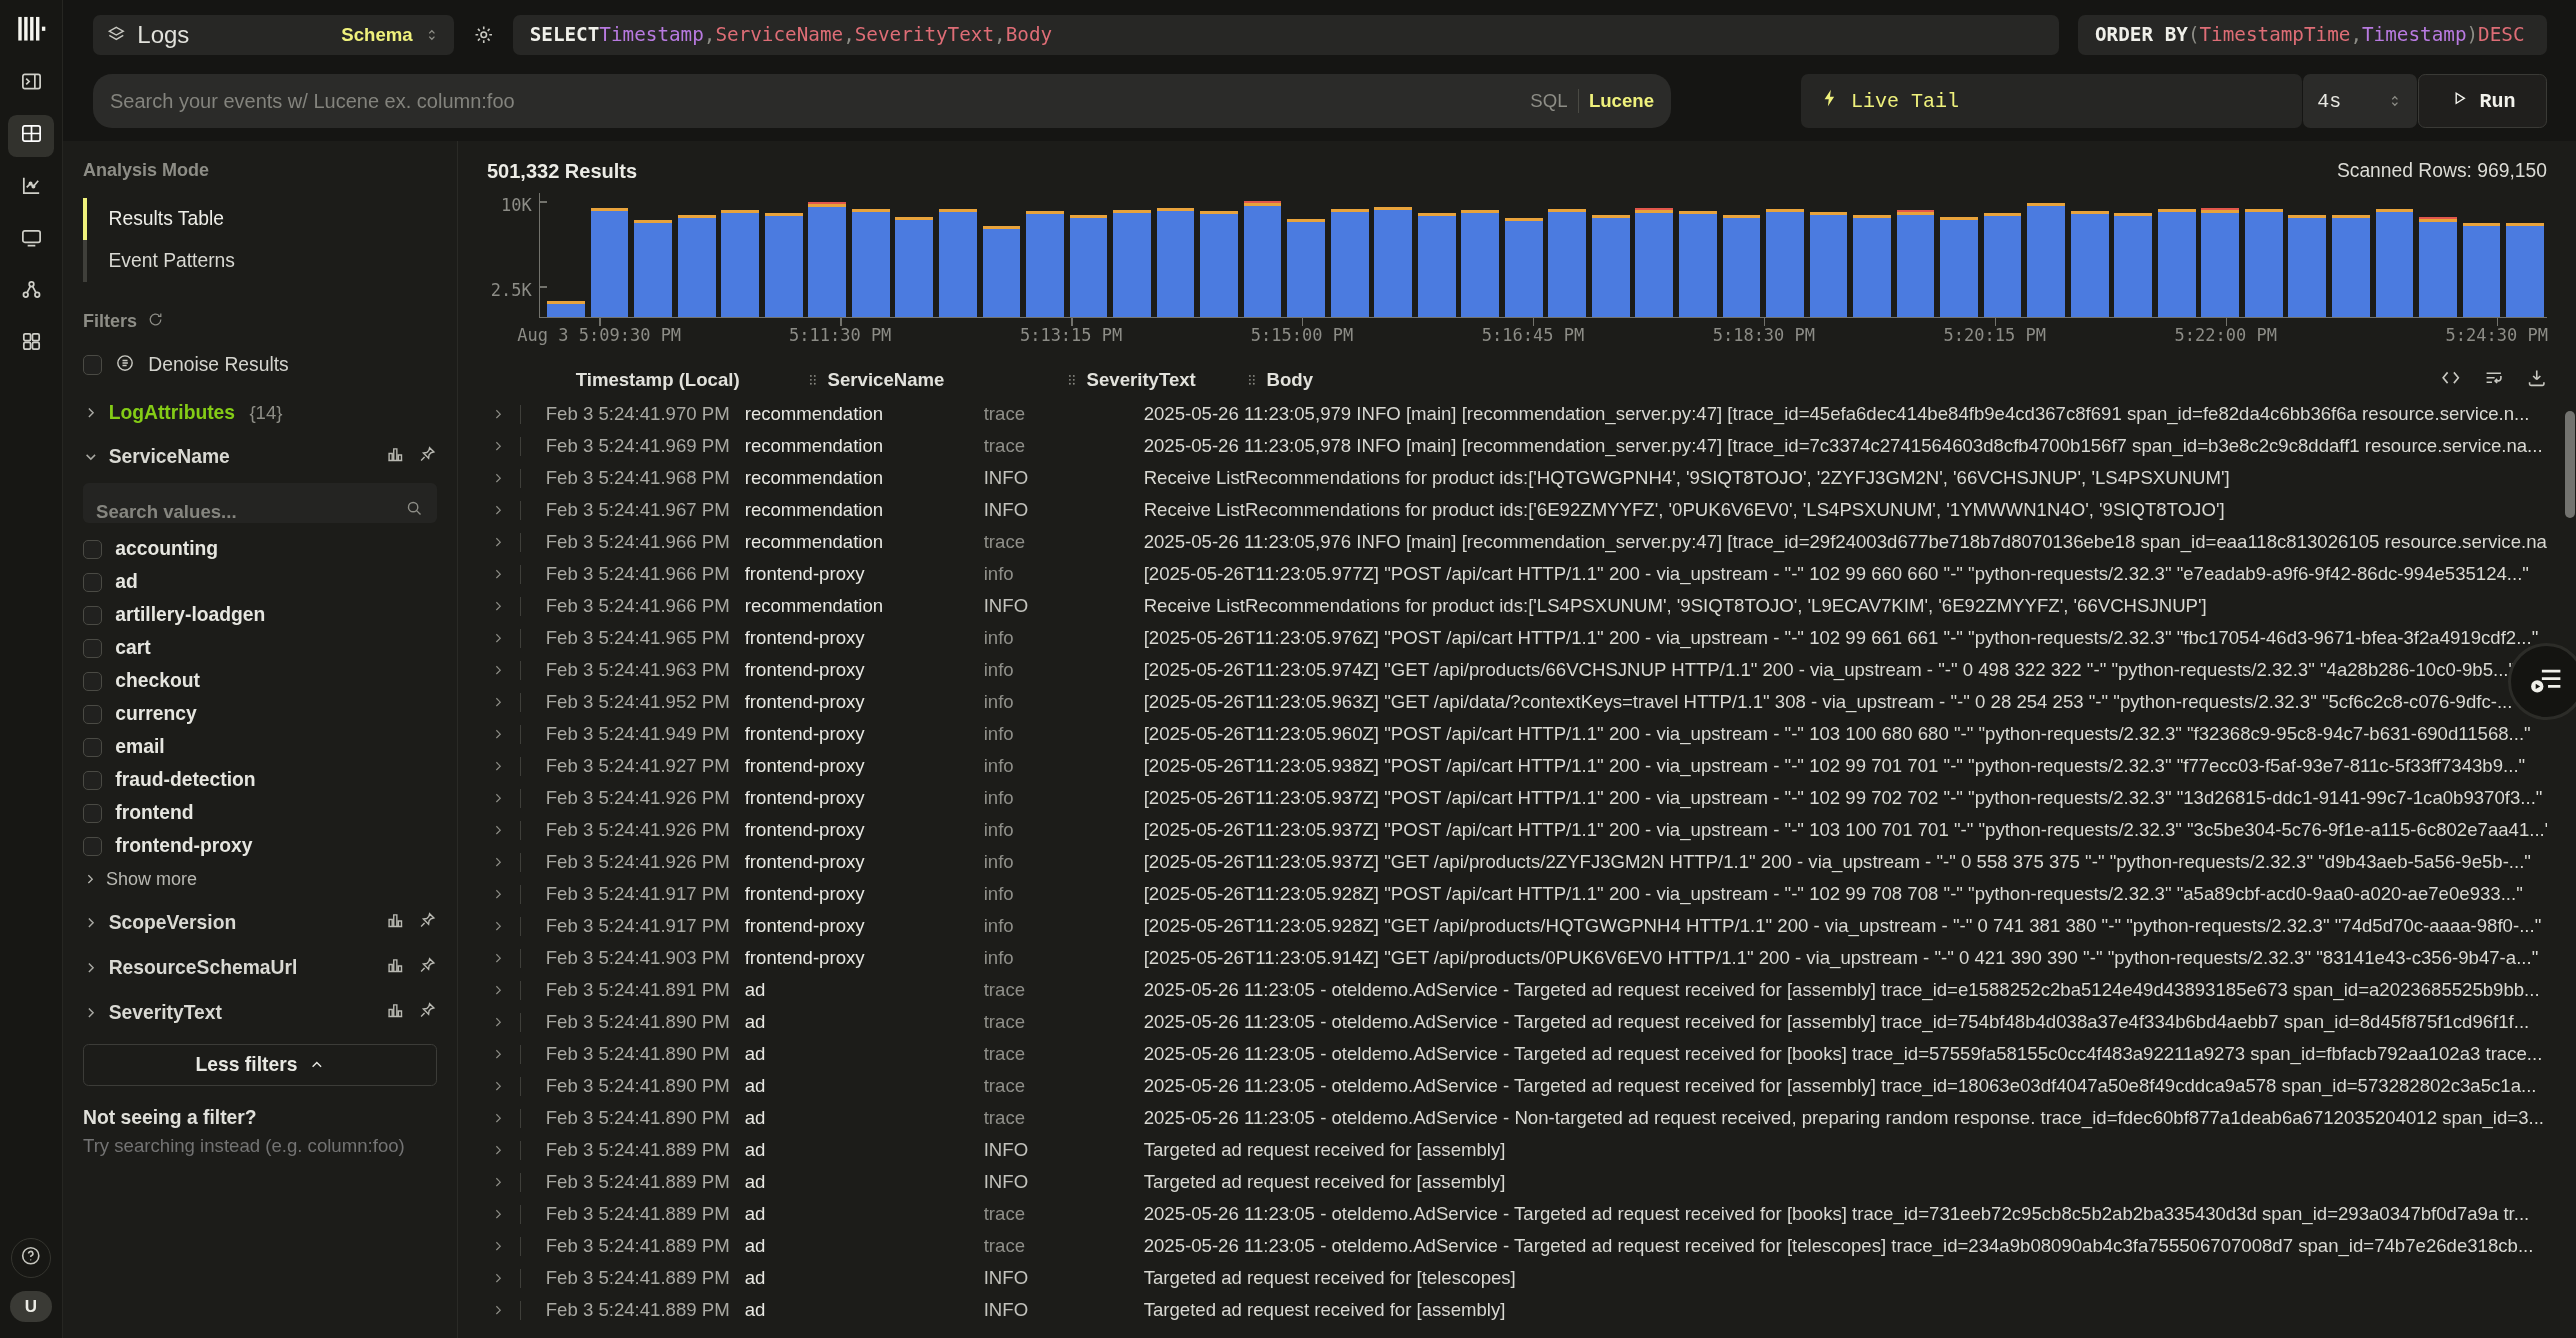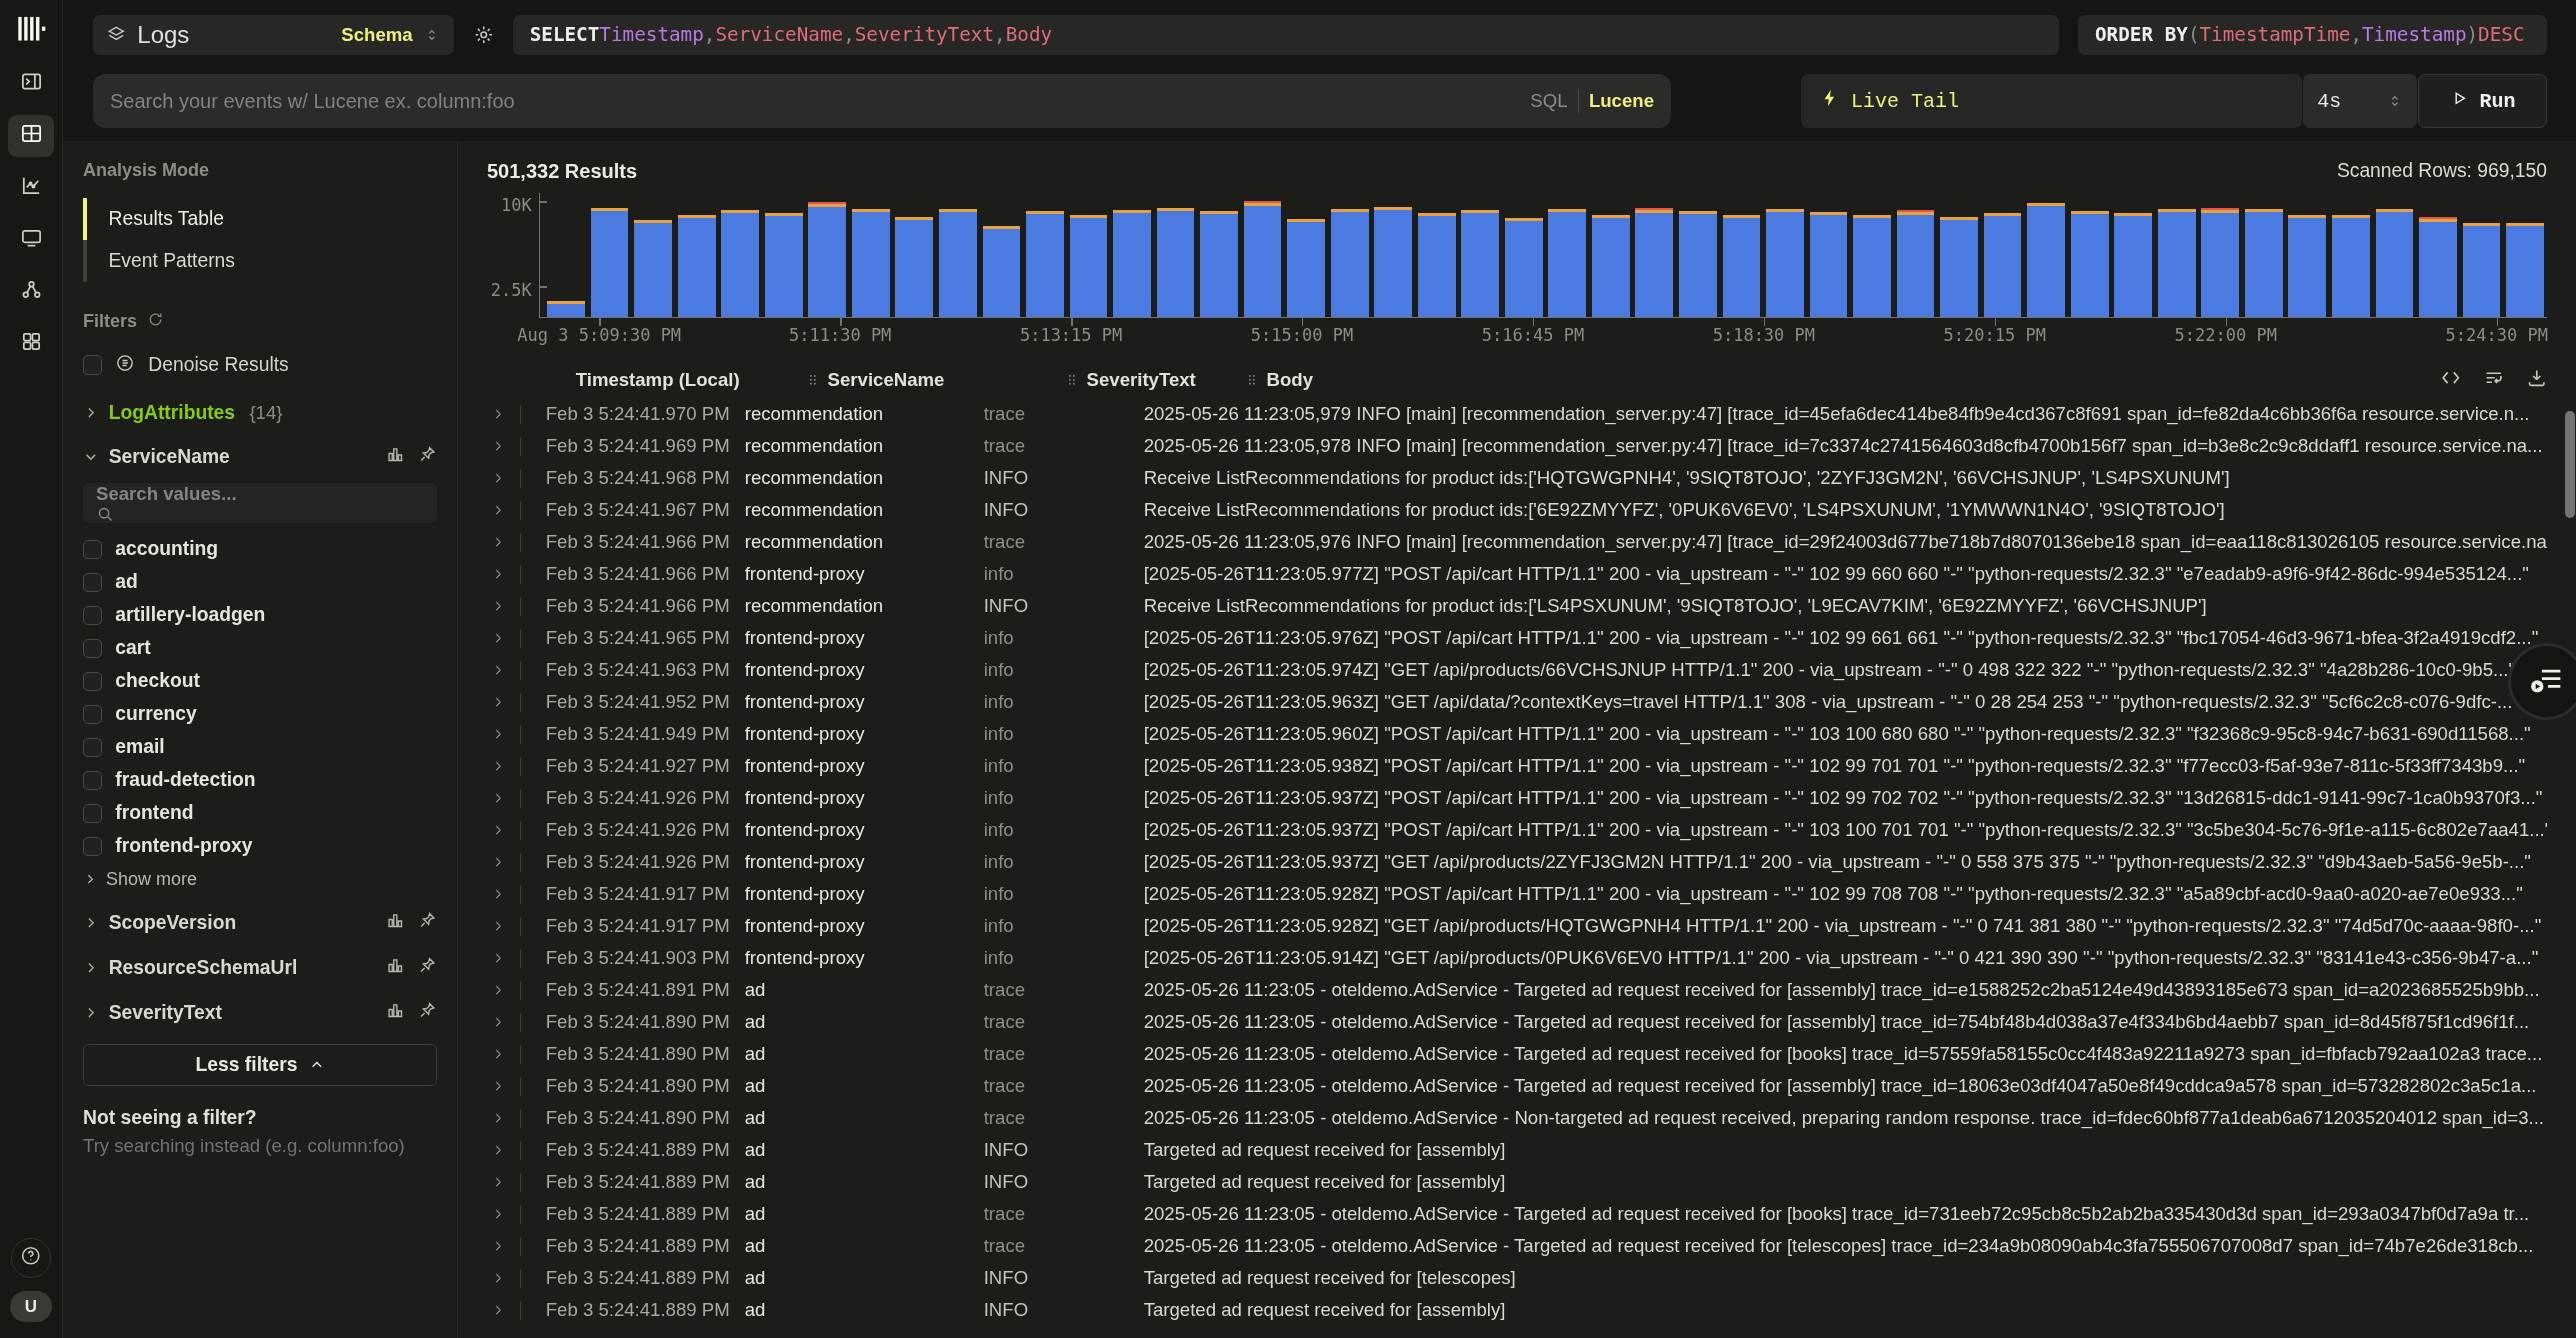--- a/index.html
+++ b/index.html
@@ -58,21 +58,21 @@
   .tok-p { color:#8d8d86; }
   .tok-purple { color:#b87ae0; }
   .tok-red { color:#de6d76; }
 
   
   .topbar2 {
     height:72px; background:#151513; display:flex; align-items:center;
     padding:0 29px 7.2px 30px; flex:0 0 72px;
   }
   .search-box {
-    width:1578px; height:54px; background:#2b2b29; border-radius:12px;
+    width:1578px; height:54px; background:#2b2b29; border-radius:19px;
     display:flex; align-items:center; padding:0 17px; flex:0 0 1578px;
   }
   .search-box input {
     flex:1; background:transparent; border:none; outline:none;
     font:20px "Liberation Sans",sans-serif; color:#e4e4de;
   }
   .search-box input::placeholder { color:#83837d; }
   .lang-toggle { display:flex; align-items:center; gap:10px; font-size:18.6px; }
   .lang-sql { color:#8d8d86; cursor:pointer; }
   .lang-sep { width:1.4px; height:24px; background:#4a4a44; }
@@ -124,21 +124,21 @@
   .attr-row .chev { width:15.7px; height:15.7px; color:#a9a9a3; }
   .attr-name { font-size:19.3px; font-weight:600; color:#84cc16; }
   .attr-count { font-size:18.6px; color:#8d8d86; margin-left:4.3px; }
   .facet-row { margin-top:21.5px; display:flex; align-items:center; gap:10px; cursor:pointer; }
   .facet-row .chev { width:15.7px; height:15.7px; color:#a9a9a3; }
   .facet-name { font-size:19.3px; font-weight:600; color:#d9d9d3; }
   .facet-icons { margin-left:auto; display:flex; gap:14.3px; color:#b9b9b2; }
   .facet-icons svg { width:18.6px; height:18.6px; cursor:pointer; }
   .value-search {
     margin-top:14.3px; height:40px; background:#242422; border-radius:5.7px;
-    display:flex; align-items:flex-start; padding:0 13px;flex-direction:column;
+    display:flex; align-items:flex-end; padding:0 13px;
   }
   .value-search input {
     flex:1; background:transparent; border:none; outline:none;
     font:18.6px "Liberation Sans",sans-serif; color:#e4e4de;
   }
   .value-search input::placeholder { color:#85857f; font-weight:700; }
   .value-search svg { width:18.6px; height:18.6px; color:#8d8d86; }
   .svc-list { margin-top:10px; }
   .svc-row { display:flex; align-items:center; gap:13px; height:33px; cursor:pointer; }
   .svc-label { font-size:19.3px; font-weight:600; color:#e6e6e0; }

